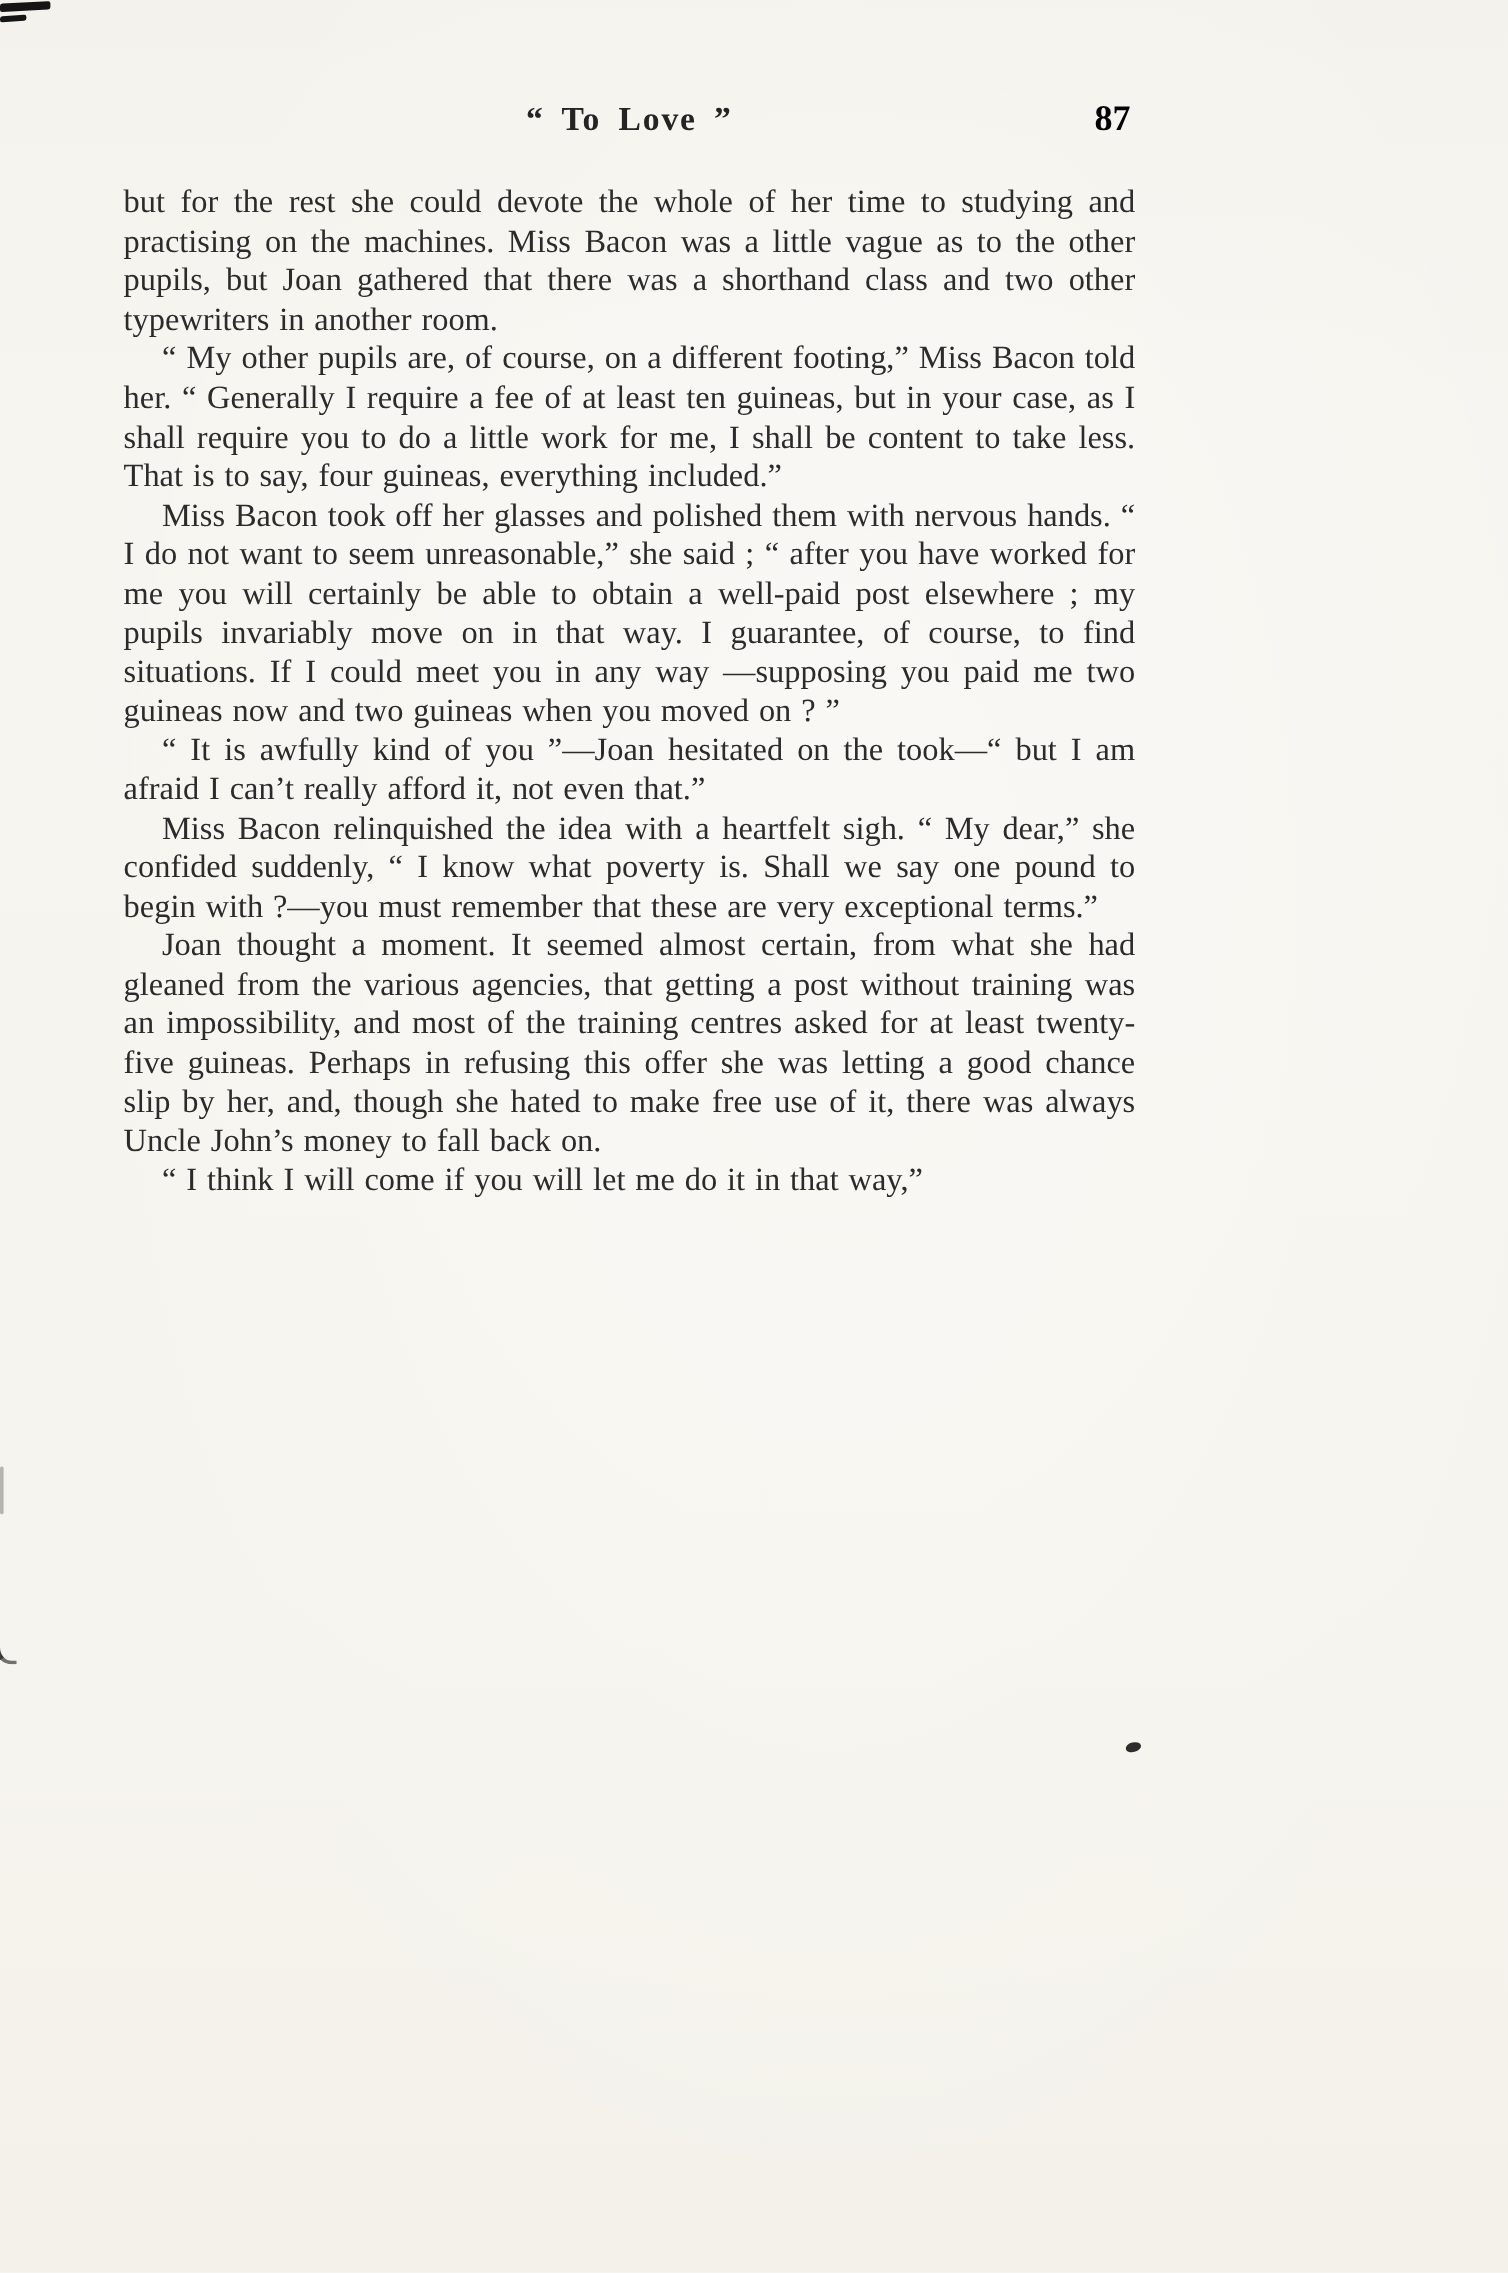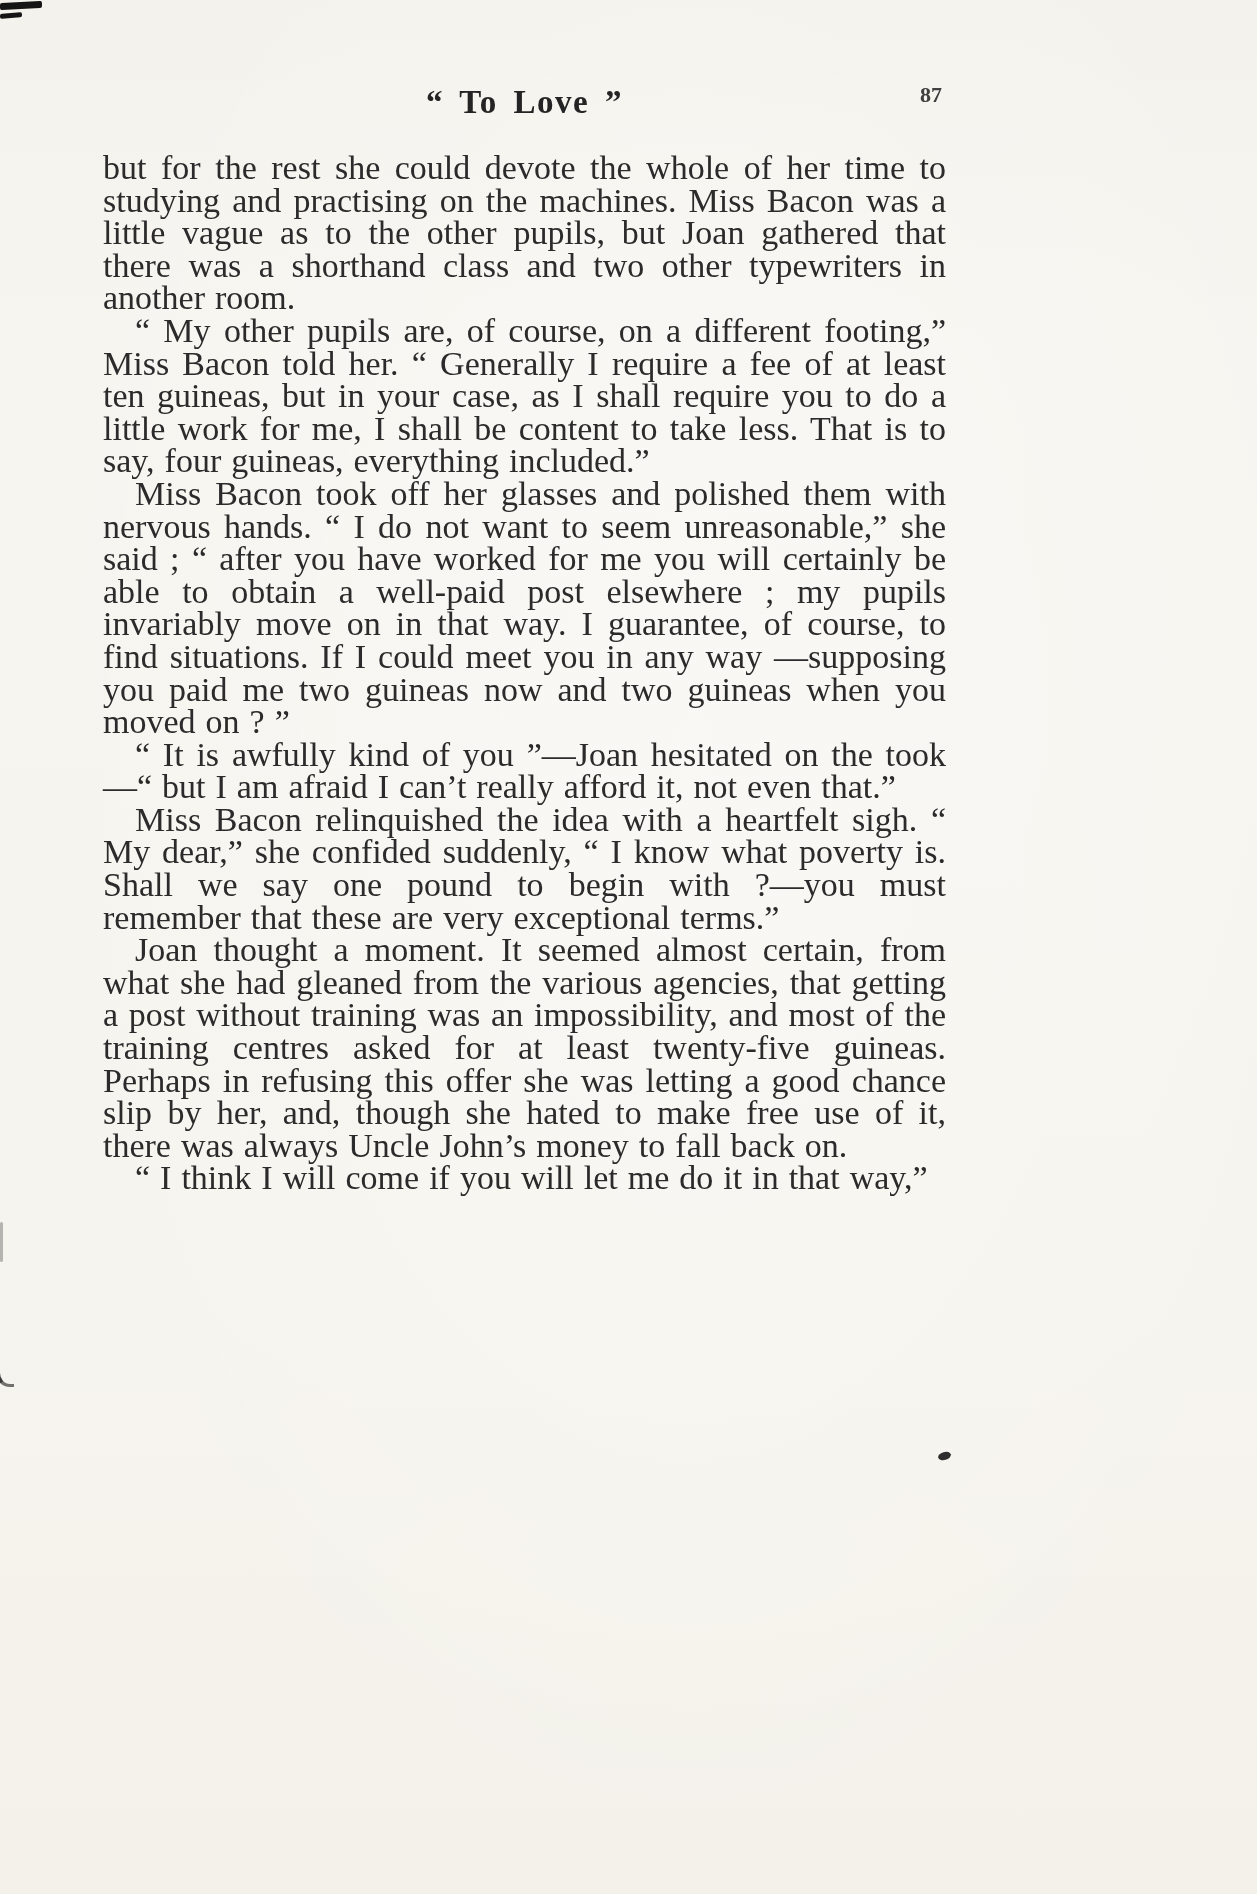--- a/index.html
+++ b/index.html
@@ -25,37 +25,37 @@
   .header {
     position: relative;
     height: 44px;
     margin-bottom: 24px;
   }
   .title {
     position: absolute;
     left: 0; right: 0;
     text-align: center;
     font-weight: bold;
-    font-size: 33px;
+    font-size: 28px;
     letter-spacing: 1.5px;
     word-spacing: 6px;
     color: #242424;
   }
   .pagenum {
     position: absolute;
     right: 4px;
     top: -2px;
     font-weight: bold;
-    font-size: 22px;
-    color: #404040;
+    font-size: 30px;
+    color: #000000;
   }
 
   .body p {
     margin: 0;
-    font-size: 34px;
+    font-size: 27px;
     line-height: 32.6px;
     text-align: justify;
     word-spacing: 1.5px;
     color: #2b2b2b;
   }
   .body p.indent { text-indent: 32px; }
 
   
   .mark { position: absolute; background: #151515; }
   .mark-topleft-a {

